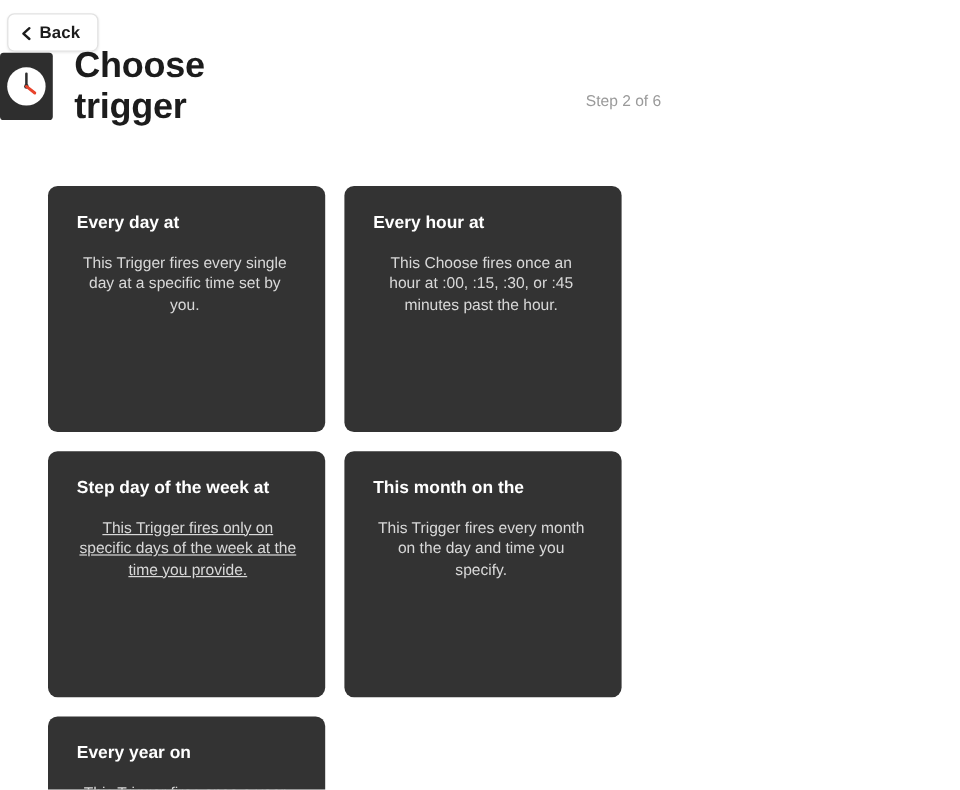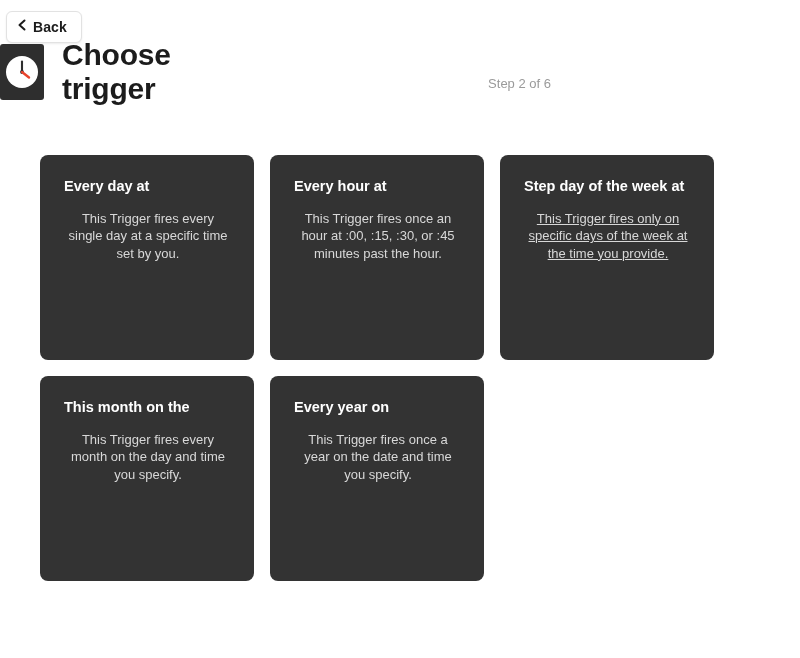--- a/index.html
+++ b/index.html
@@ -15,20 +15,21 @@
     overflow: hidden;
     position: relative;
   }
 
   
   #back-button {
     position: absolute;
     top: 11px;
     left: 6px;
     display: flex;
+    align-items: center;
     gap: 6px;
     background: #ffffff;
     border: 1px solid #e2e2e2;
     border-radius: 6px;
     padding: 7px 14px 7px 10px;
     box-shadow: 0 1px 2px rgba(0,0,0,0.08);
     cursor: pointer;
   }
   #back-button .chev {
     width: 10px;
@@ -87,21 +88,21 @@
   #card-grid {
     position: absolute;
     top: 155px;
     left: 40px;
     width: 720px;
     display: flex;
     flex-wrap: wrap;
     gap: 16px 16px;
   }
   .card {
-    width: 214px;
+    width: 231px;
     background: #333333;
     border-radius: 8px;
     padding: 22px 22px 22px 24px;
     cursor: pointer;
   }
   .card.tall { height: 205px; }
   .card.short { height: 205px; }
   .card-title {
     font-size: 14.5px;
     font-weight: bold;
@@ -148,21 +149,21 @@
 
 <div id="card-grid">
 
   <div class="card tall">
     <p class="card-title">Every day at</p>
     <p class="card-desc">This Trigger fires every single day at a specific time set by you.</p>
   </div>
 
   <div class="card tall">
     <p class="card-title">Every hour at</p>
-    <p class="card-desc">This Trigger fires once an hour at :00, :15, :30, or :45 minutes past the hour.</p>
+    <p class="card-desc">This Choose fires once an hour at :00, :15, :30, or :45 minutes past the hour.</p>
   </div>
 
   <div class="card tall">
     <p class="card-title">Step day of the week at</p>
     <p class="card-desc">This Trigger fires only on specific days of the week at the time you provide.</p>
   </div>
 
   <div class="card short">
     <p class="card-title">This month on the</p>
     <p class="card-desc">This Trigger fires every month on the day and time you specify.</p>

